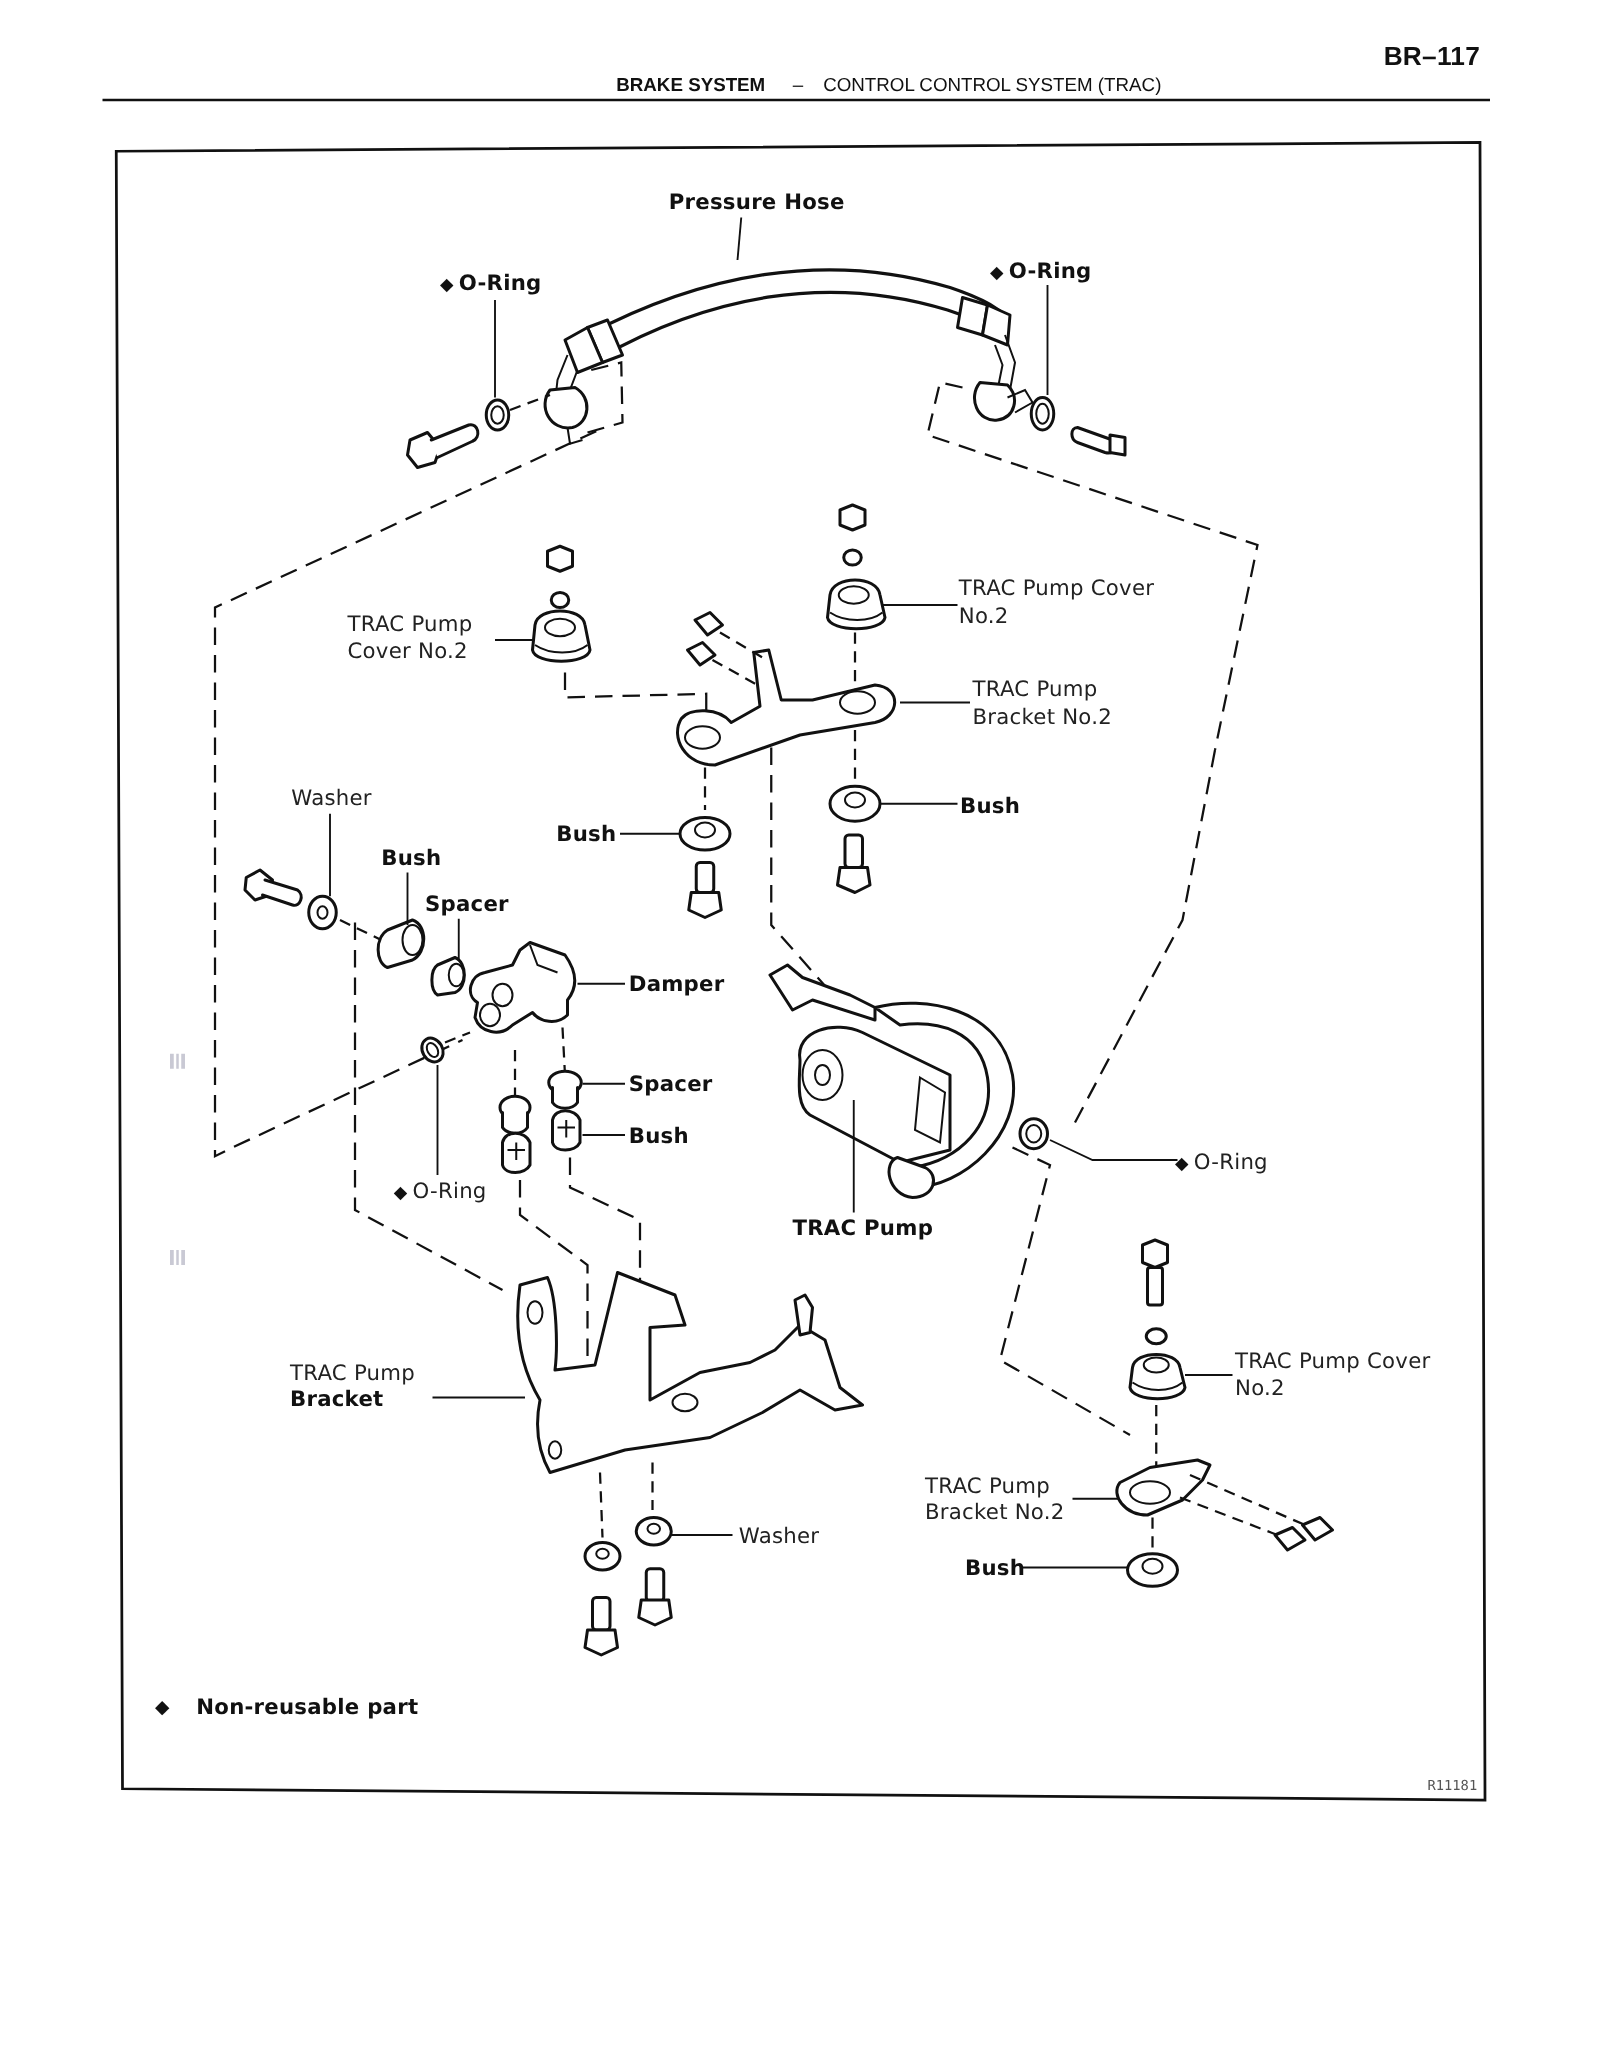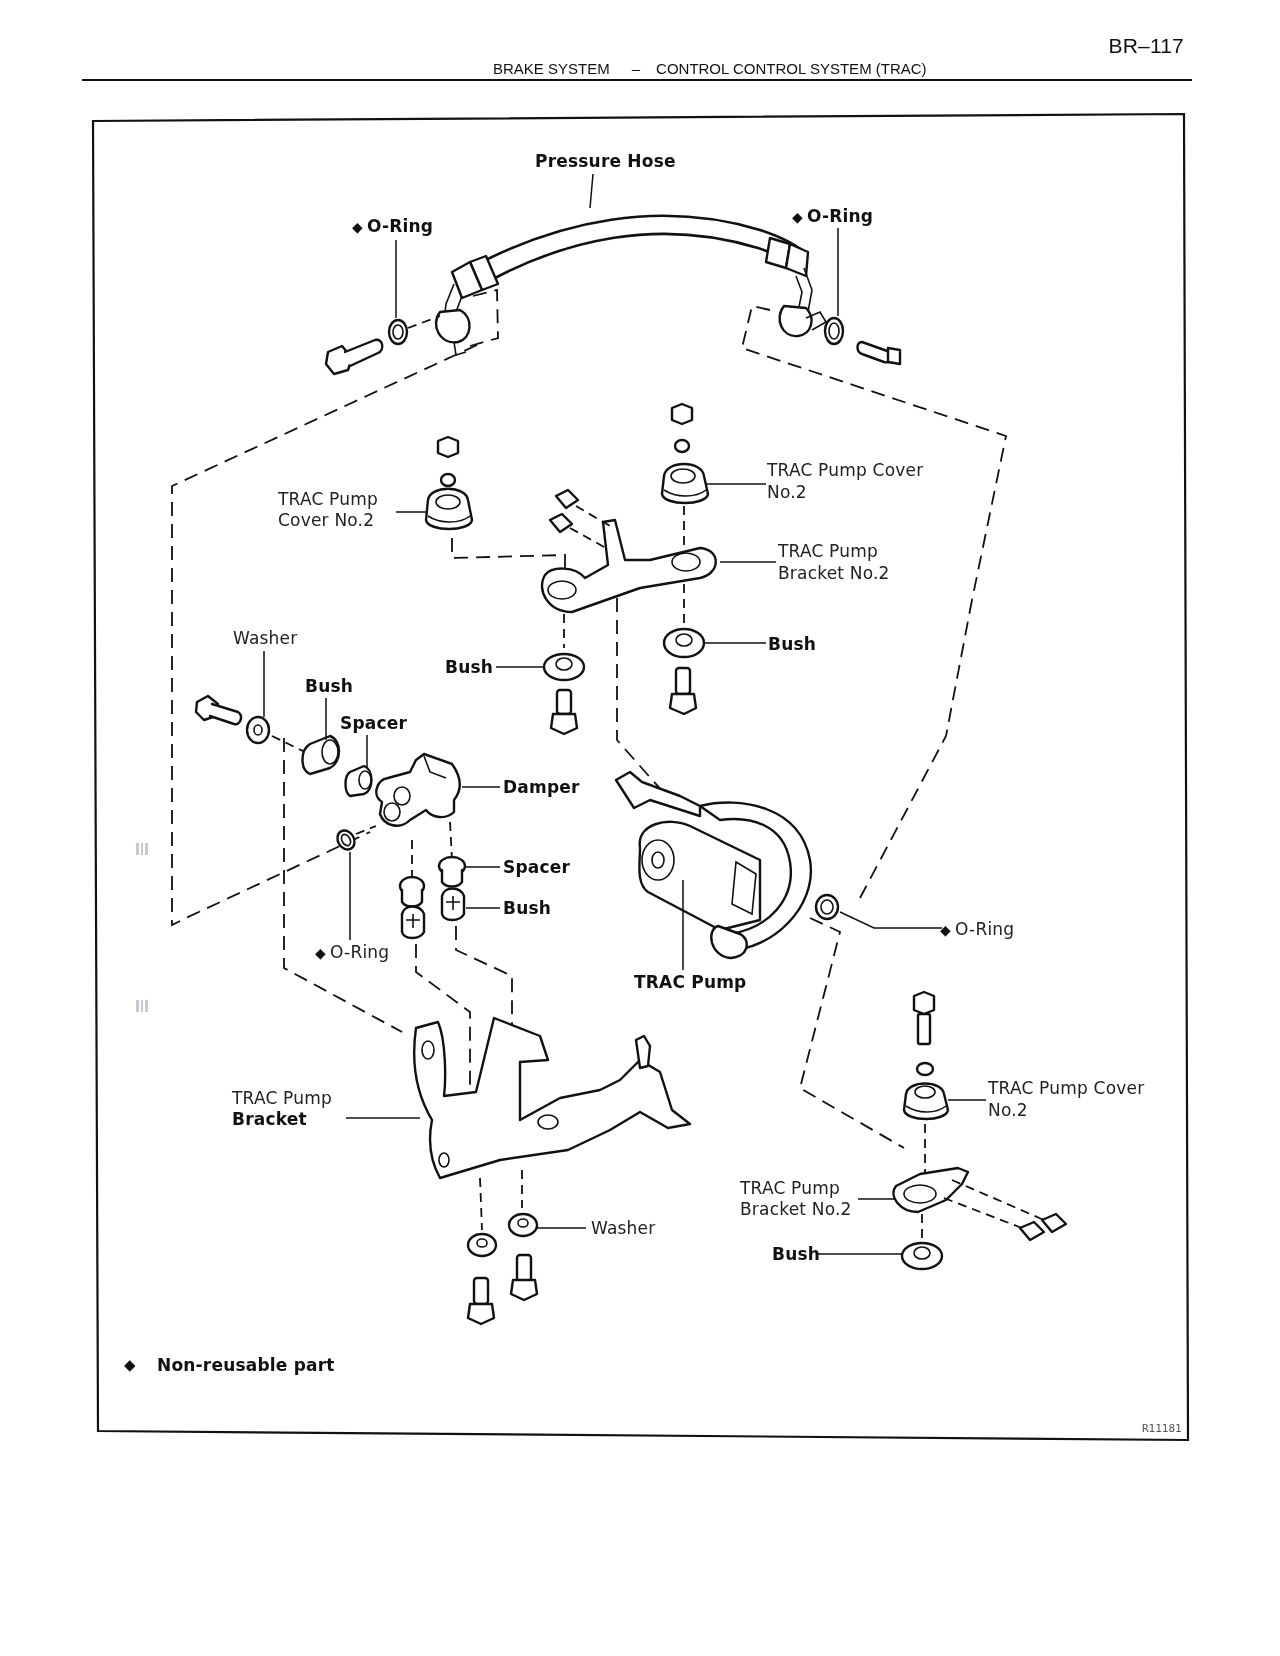--- a/index.html
+++ b/index.html
@@ -1,19 +1,19 @@
 <!DOCTYPE html>
 <html><head>
   <meta charset="utf-8">
   <style>
     html, body { margin: 0; padding: 0; background: #ffffff; }
     body { width: 1280px; height: 1656px; position: relative; overflow: hidden; font-family: "Liberation Sans", sans-serif; color: #111; }
-    .page-number { position: absolute; right: 96px; top: 34px; font-size: 21px; font-weight: normal; letter-spacing: 0.2px; }
+    .page-number { position: absolute; right: 96px; top: 34px; font-size: 21px; font-weight: bold; letter-spacing: 0.2px; }
     .section-title { position: absolute; left: 493px; top: 60px; font-size: 15px; white-space: nowrap; }
-    .section-title .main { font-weight: normal; }
+    .section-title .main { font-weight: bold; }
     .section-title .dash { margin: 0 16px 0 22px; }
     .header-rule { position: absolute; left: 82px; top: 79px; width: 1110px; height: 2px; background: #111; }
     svg.diagram { position: absolute; left: 0; top: 0; width: 1280px; height: 1656px; }
     .part { fill: #fff; stroke: #111; stroke-width: 2.4; stroke-linejoin: round; stroke-linecap: round; }
     .part-thin { fill: none; stroke: #111; stroke-width: 1.6; }
     .dash { fill: none; stroke: #111; stroke-width: 1.8; stroke-dasharray: 14 8; }
     .dash-s { fill: none; stroke: #111; stroke-width: 1.8; stroke-dasharray: 9 6; }
     .leader { fill: none; stroke: #111; stroke-width: 1.5; }
     .frame { fill: none; stroke: #111; stroke-width: 2.2; }
     .lbl { font-family: "DejaVu Sans", sans-serif; font-size: 17px; fill: #111; font-weight: bold; letter-spacing: 0.2px; }

